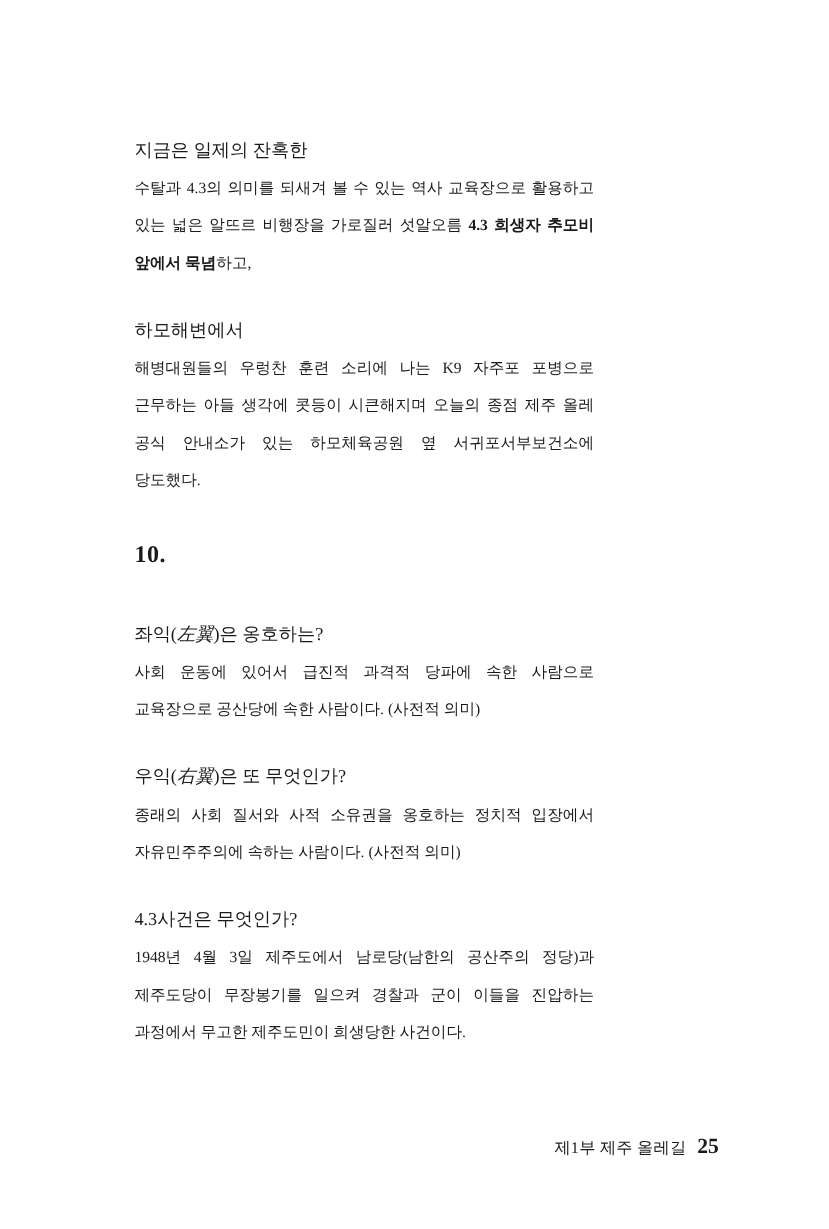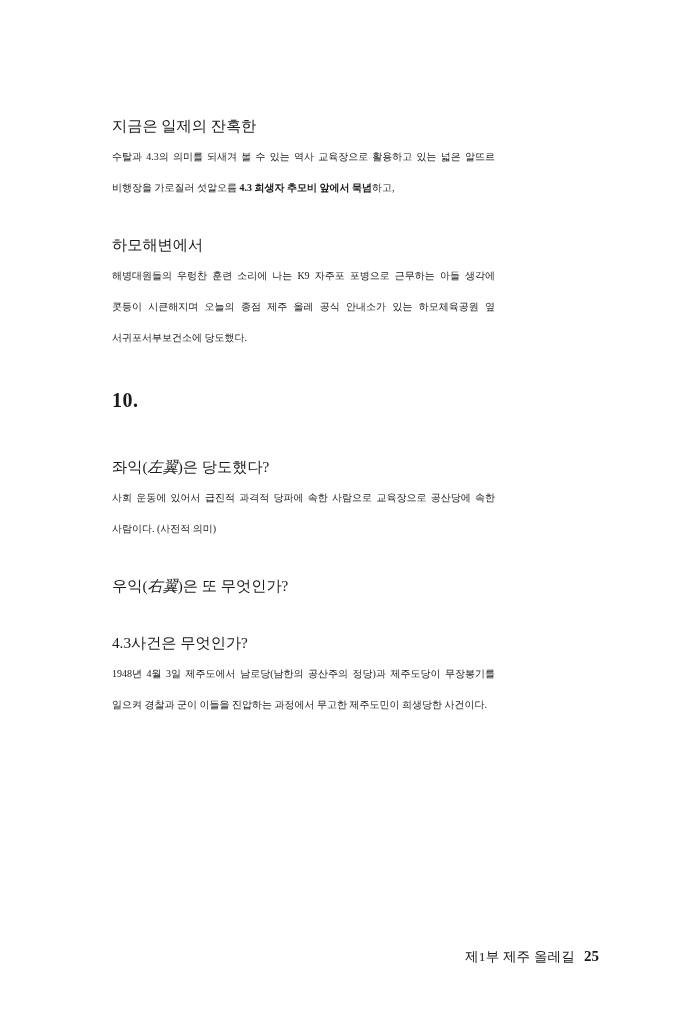--- a/index.html
+++ b/index.html
@@ -21,21 +21,21 @@
     top: 0;
     width: 587px;
     height: 1024px;
     box-sizing: border-box;
     padding: 110px 92px 0 112px;
   }
   .block {
     margin: 0 0 0 0;
   }
   .para {
-    font-size: 10px;
+    font-size: 13px;
     line-height: 31px;
     text-align: justify;
     text-justify: inter-character;
     margin: 0;
     word-break: keep-all;
   }
   .para-plain {
     font-size: 15.2px;
     line-height: 31px;
     margin: 0;
@@ -65,21 +65,21 @@
     font-size: 13.5px;
     line-height: 18px;
     white-space: nowrap;
   }
   .footer-label {
     letter-spacing: 0.2px;
     margin-top: 16px;
   }
   .footer-page {
     font-weight: bold;
-    font-size: 15px;
+    font-size: 18px;
     margin-left: 9px;
   }
 </style>
 </head>
 <body>
 
 <div class="page">
 
   <div class="block">
     <p class="para-plain">지금은 일제의 잔혹한</p>
@@ -104,28 +104,29 @@
   <div class="block">
     <p class="section-number">10.</p>
   </div>
 
   <div class="gap-sm"></div>
 
 
   <div class="gap-md"></div>
 
   <div class="block">
-    <p class="para-plain"><span>좌익(</span><span class="hanja">左翼</span><span>)은 당도했다?</span></p>
+    <p class="para-plain"><span>좌익(</span><span class="hanja">左翼</span><span>)은 옹호하는?</span></p>
     <p class="para">사회 운동에 있어서 급진적 과격적 당파에 속한 사람으로 교육장으로 공산당에 속한 사람이다. (사전적 의미)</p>
   </div>
 
   <div class="gap-md"></div>
 
   <div class="block">
     <p class="para-plain"><span>우익(</span><span class="hanja">右翼</span><span>)은 또 무엇인가?</span></p>
+    <p class="para">종래의 사회 질서와 사적 소유권을 옹호하는 정치적 입장에서 자유민주주의에 속하는 사람이다. (사전적 의미)</p>
   </div>
 
   <div class="gap-md"></div>
 
   <div class="block">
     <p class="para-plain">4.3사건은 무엇인가?</p>
     <p class="para">1948년 4월 3일 제주도에서 남로당(남한의 공산주의 정당)과 제주도당이 무장봉기를 일으켜 경찰과 군이 이들을 진압하는 과정에서 무고한 제주도민이 희생당한 사건이다.</p>
   </div>
 
 </div>

